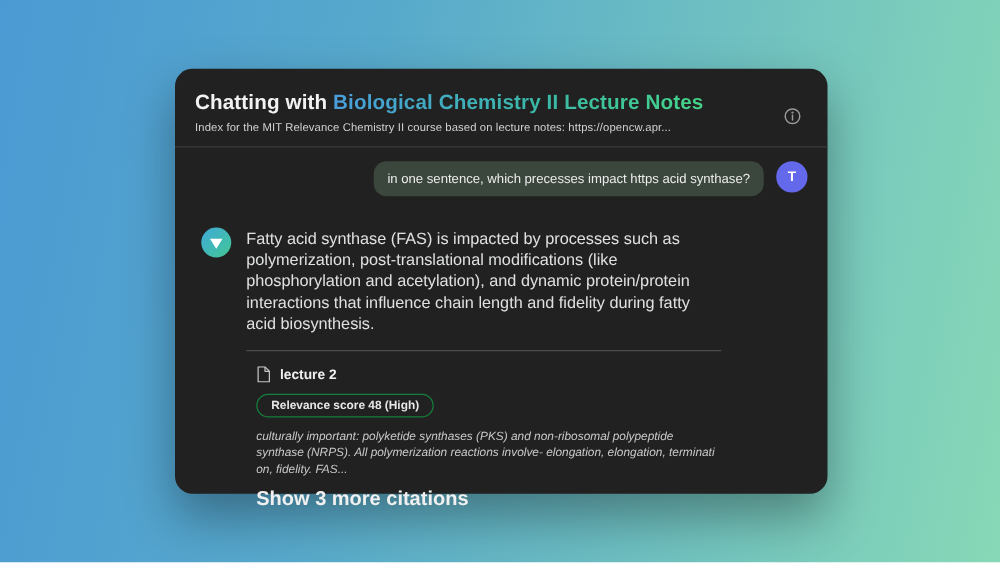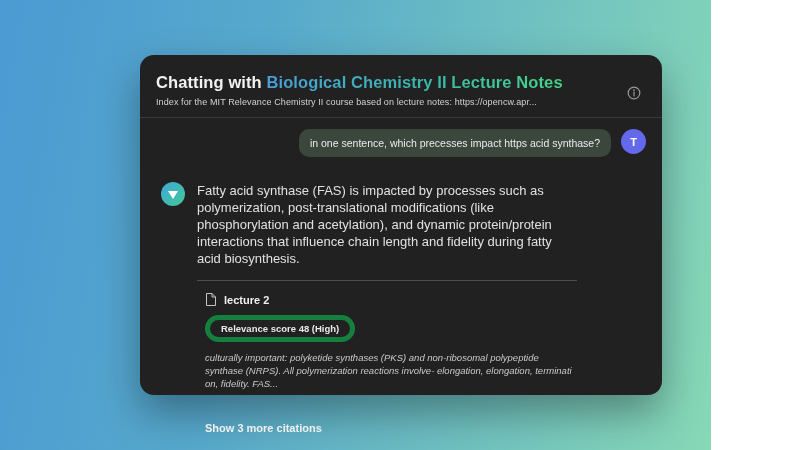--- a/index.html
+++ b/index.html
@@ -1,21 +1,21 @@
 <!DOCTYPE html>
 <html><head>
 <meta charset="utf-8">
 <style>
   * { margin: 0; padding: 0; box-sizing: border-box; }
   html, body { width: 800px; height: 450px; overflow: hidden; }
   body { font-family: "Liberation Sans", sans-serif; }
 
   .stage {
     position: relative;
-    width: 711px; height: 450px;
+    width: 800px; height: 450px;
     background: linear-gradient(100deg, #4b9ad3 0%, #57a9cc 35%, #87d8b6 100%);
   }
 
   .card {
     position: absolute;
     left: 140px; top: 55px;
     width: 522px; height: 340px;
     background: #212121;
     border-radius: 14px;
     box-shadow: 0 18px 40px rgba(0,0,0,0.35);
@@ -94,35 +94,35 @@
     border: none; border-top: 1px solid #4d4d4d; height: 0;
   }
 
   .citation { margin-top: 12px; padding-left: 8px; }
   .citation-head { display: flex; align-items: center; gap: 8px; text-align: right; }
   .doc-icon { display: flex; align-items: center; }
   .citation-source { font-size: 11px; font-weight: 700; color: #f0f0f0; }
   .relevance-badge {
     display: inline-block;
     margin-top: 9px;
-    border: 5px solid #15803d;
+    border: 1px solid #15803d;
     border-radius: 999px;
     padding: 3px 11px;
     font-size: 9.5px; font-weight: 700; color: #e8e8e8;
   }
   .citation-excerpt {
     margin-top: 9px;
     font-style: italic;
     font-size: 9.5px; line-height: 13px;
     color: #c9c9c9;
     max-width: 372px;
   }
   .show-more {
-    margin-top: 32px;
-    font-size: 11px; font-weight: 700; color: #f0f0f0;
+    margin-top: 9px;
+    font-size: 16px; font-weight: 700; color: #f0f0f0;
     cursor: pointer;
     background: none; border: none; padding: 0;
     font-family: "Liberation Sans", sans-serif;
   }
 </style>
 </head>
 <body>
 
 <div class="stage">
   <div class="card">

